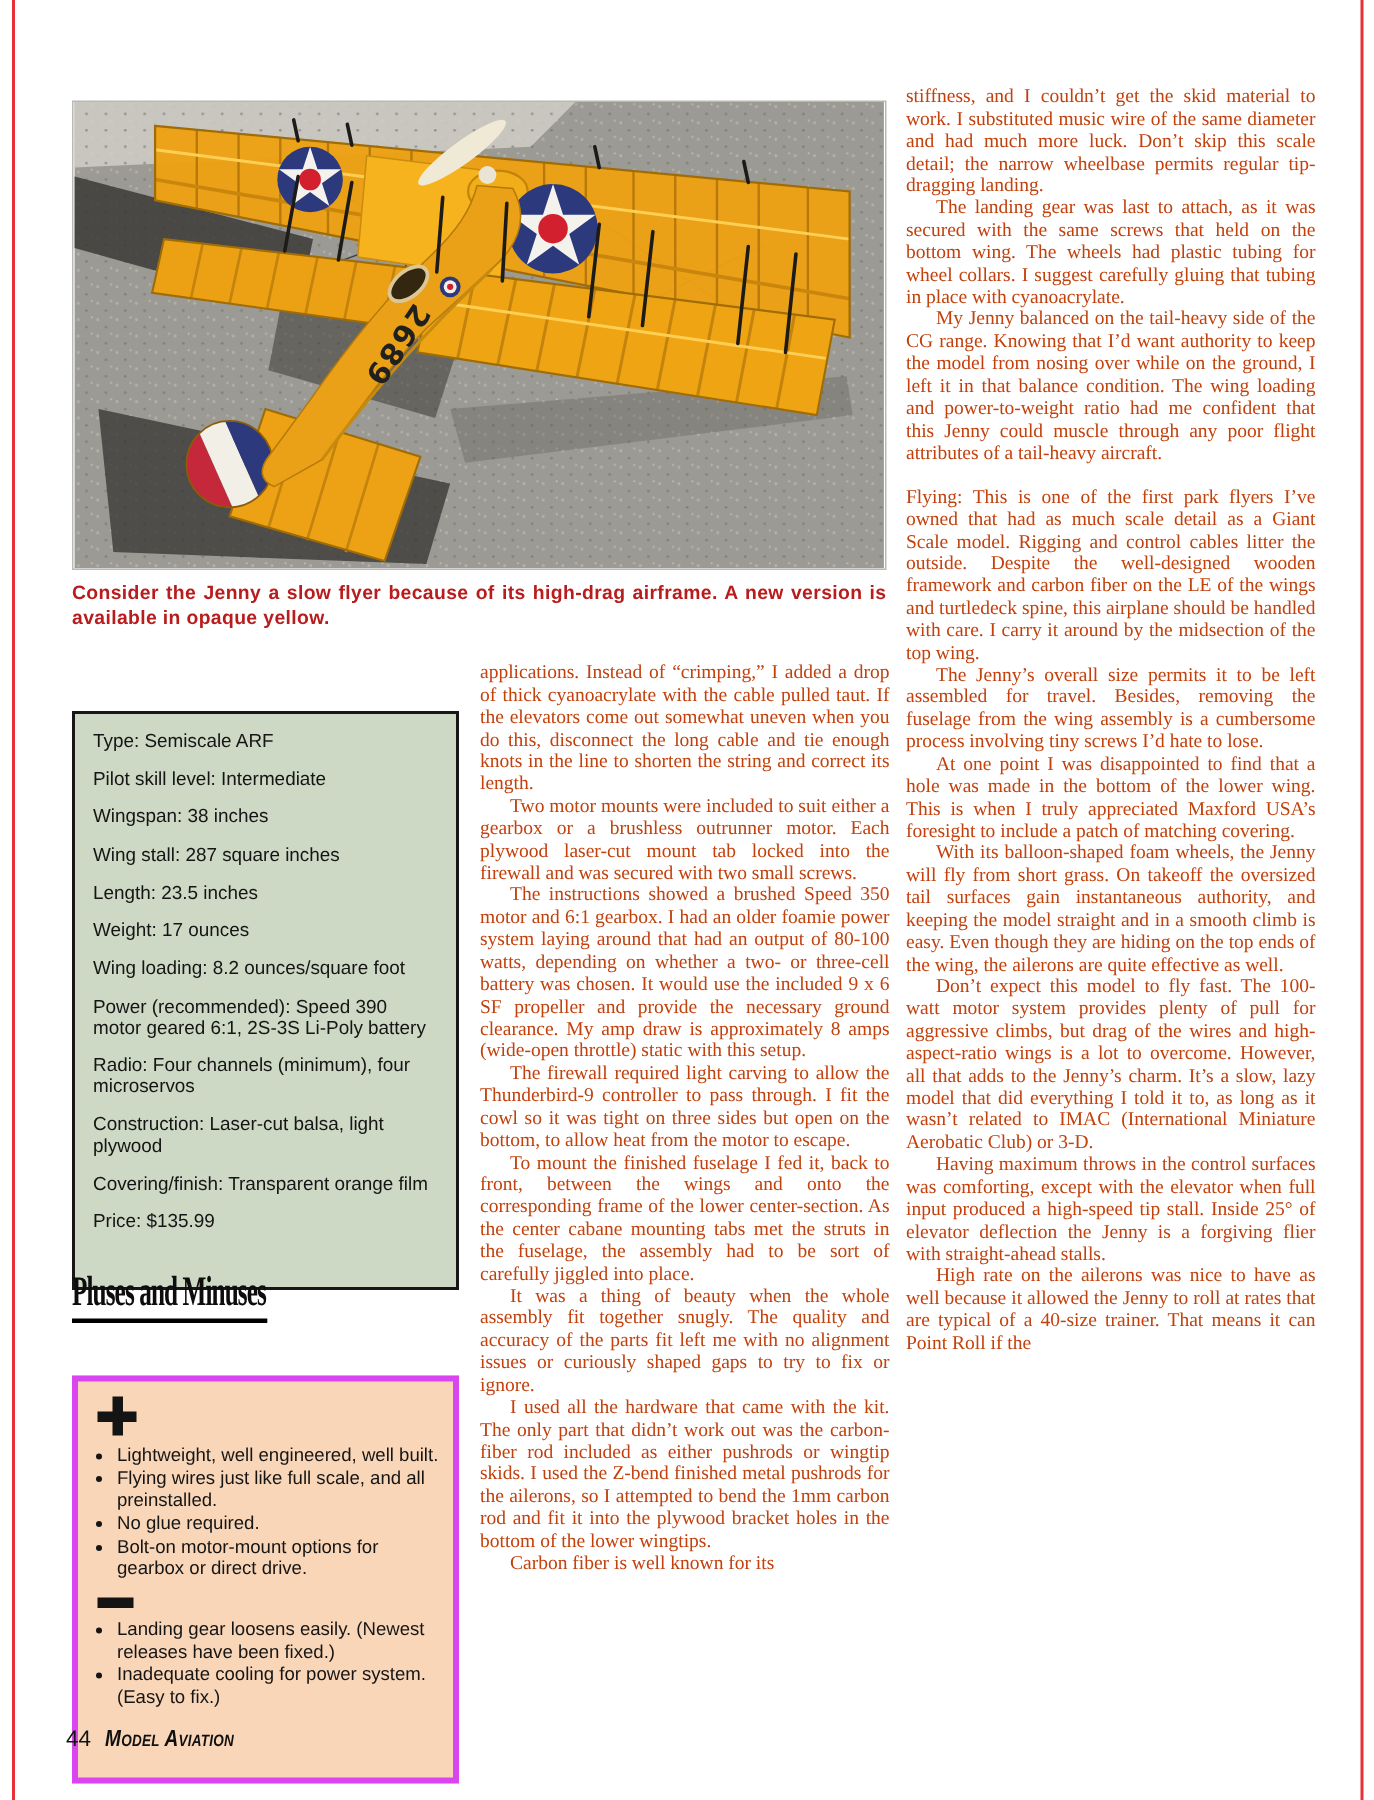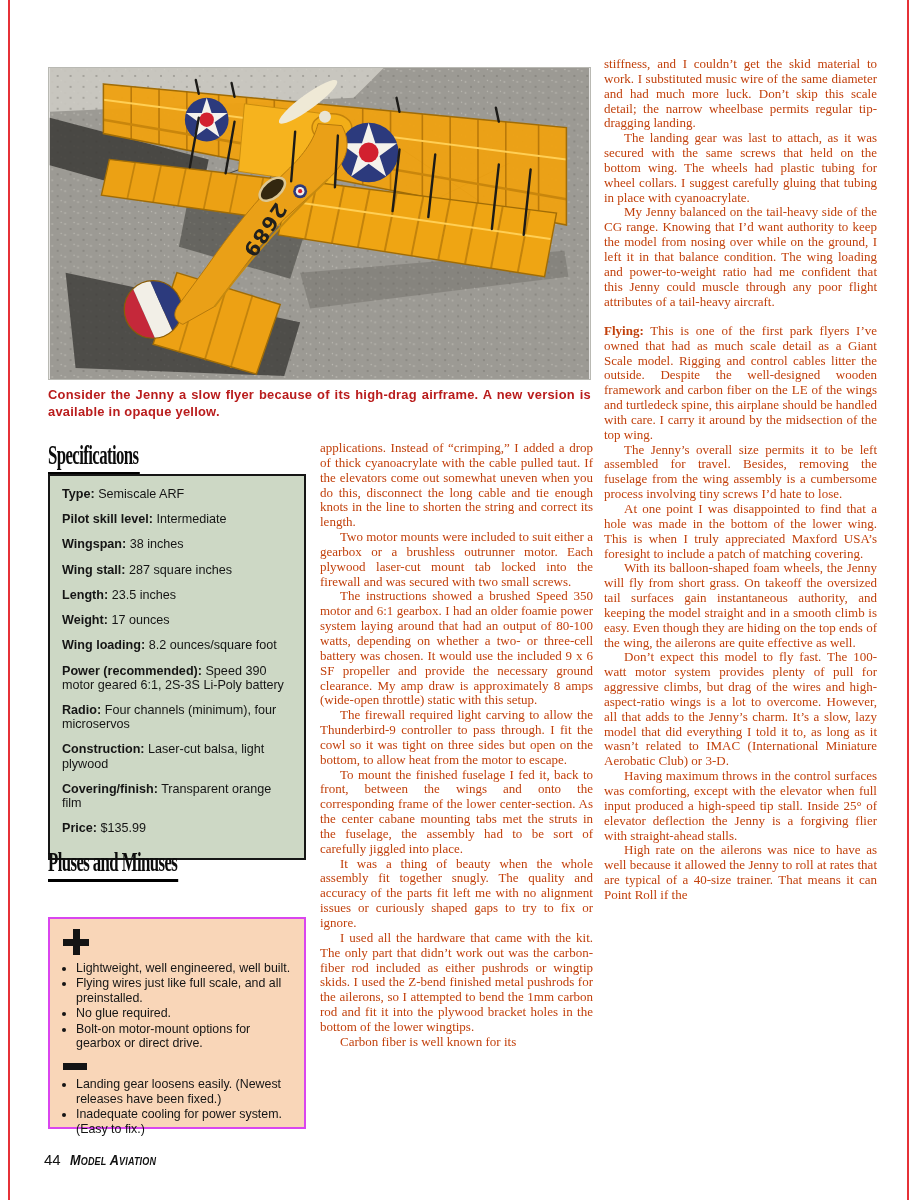--- a/index.html
+++ b/index.html
@@ -24,38 +24,38 @@
              font-size:28px;line-height:1;letter-spacing:-1px;white-space:nowrap;
              transform:scaleX(.60);transform-origin:left bottom;
              border-bottom:3.5px solid #000;padding:0 2px 3px 0;color:#0d0d0d;}
   .spec-head{position:absolute;left:48px;top:441px;}
   .pm-head{position:absolute;left:48px;top:848px;}
 
   .spec-box{position:absolute;left:48px;top:474px;width:258px;height:386px;box-sizing:border-box;
             background:var(--spec-box-bg);border:2px solid #161616;padding:11px 11px 6px 12px;
             font-size:12.6px;line-height:1.13;}
   .spec-box p{margin:0 0 11px;}
-  .spec-box b{font-weight:700;}
-
-  .pm-box{position:absolute;left:48px;top:917px;width:258px;height:212px;box-sizing:border-box;
-          background:var(--pluses-box-bg);border:2px solid #d946ef;padding:8px 9px 20px 11px;
+  .spec-box b{font-weight:400;}
+
+  .pm-box{position:absolute;left:48px;top:917px;width:258px;height:272px;box-sizing:border-box;
+          background:var(--pluses-box-bg);border:4px solid #d946ef;padding:8px 9px 20px 11px;
           font-size:12.4px;line-height:1.16;}
   .plus-glyph{position:relative;width:26px;height:26px;margin:2px 0 6px 2px;}
   .plus-glyph span{position:absolute;background:#141414;}
   .plus-glyph .ph{left:0;top:9.5px;width:26px;height:7px;}
   .plus-glyph .pv{left:9.5px;top:0;width:7px;height:26px;}
   .minus-glyph{width:24px;height:7px;background:#141414;margin:13px 0 7px 2px;}
   ul.pm-list{margin:0;padding:0 0 0 15px;list-style:disc outside;}
   ul.pm-list li{margin:0 0 1px;}
 
   .body-text p{margin:0;font-family:"Liberation Serif",serif;font-size:13px;line-height:14.85px;
                text-align:justify;color:#c2410c;}
   .body-text p.ind{text-indent:20px;}
   .body-text p.gap{margin-top:14.5px;}
-  .body-text b{font-weight:700;}
+  .body-text b{font-weight:400;}
   .midcol{position:absolute;left:320px;top:441px;width:273px;}
   .rightcol{position:absolute;left:604px;top:57px;width:273px;}
 
   .footer{position:absolute;left:44px;top:1151px;display:flex;align-items:baseline;gap:9px;}
   .pgnum{font:400 15px "Liberation Sans",sans-serif;color:#111;}
   .maglogo{font:700 italic 15.5px "Liberation Sans",sans-serif;font-variant:small-caps;
            letter-spacing:.2px;transform:scaleX(.82);transform-origin:left bottom;color:#101010;}
 </style>
 </head>
 <body>
@@ -210,21 +210,20 @@
         <line x1="150" y1="26" x2="147" y2="12"></line>
           <line x1="186" y1="29" x2="183" y2="15"></line>
         <line x1="352" y1="44" x2="349" y2="30"></line>
           <line x1="452" y1="54" x2="449" y2="40"></line>
       </g>
     </svg>
   </figure>
 
   <p class="caption">Consider the Jenny a slow flyer because of its high-drag airframe. A new version is available in opaque yellow.</p>
 
-  <div class="spec-head"><span class="h-display">Specifications</span></div>
   <div class="spec-box">
     <div id="spec-list">
         <p><b>Type:</b> Semiscale ARF</p>
         <p><b>Pilot skill level:</b> Intermediate</p>
         <p><b>Wingspan:</b> 38 inches</p>
         <p><b>Wing stall:</b> 287 square inches</p>
         <p><b>Length:</b> 23.5 inches</p>
         <p><b>Weight:</b> 17 ounces</p>
         <p><b>Wing loading:</b> 8.2 ounces/square foot</p>
         <p><b>Power (recommended):</b> Speed 390 motor geared 6:1, 2S-3S Li-Poly battery</p>

